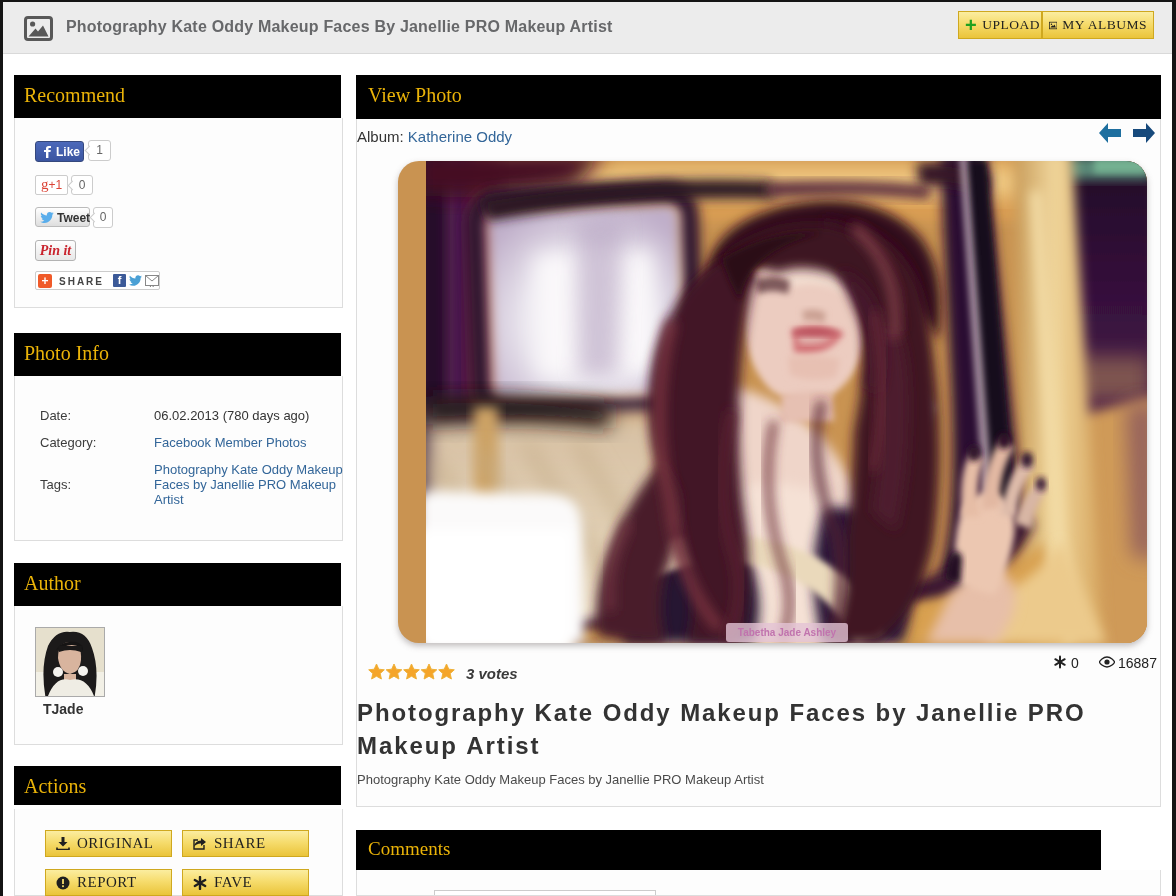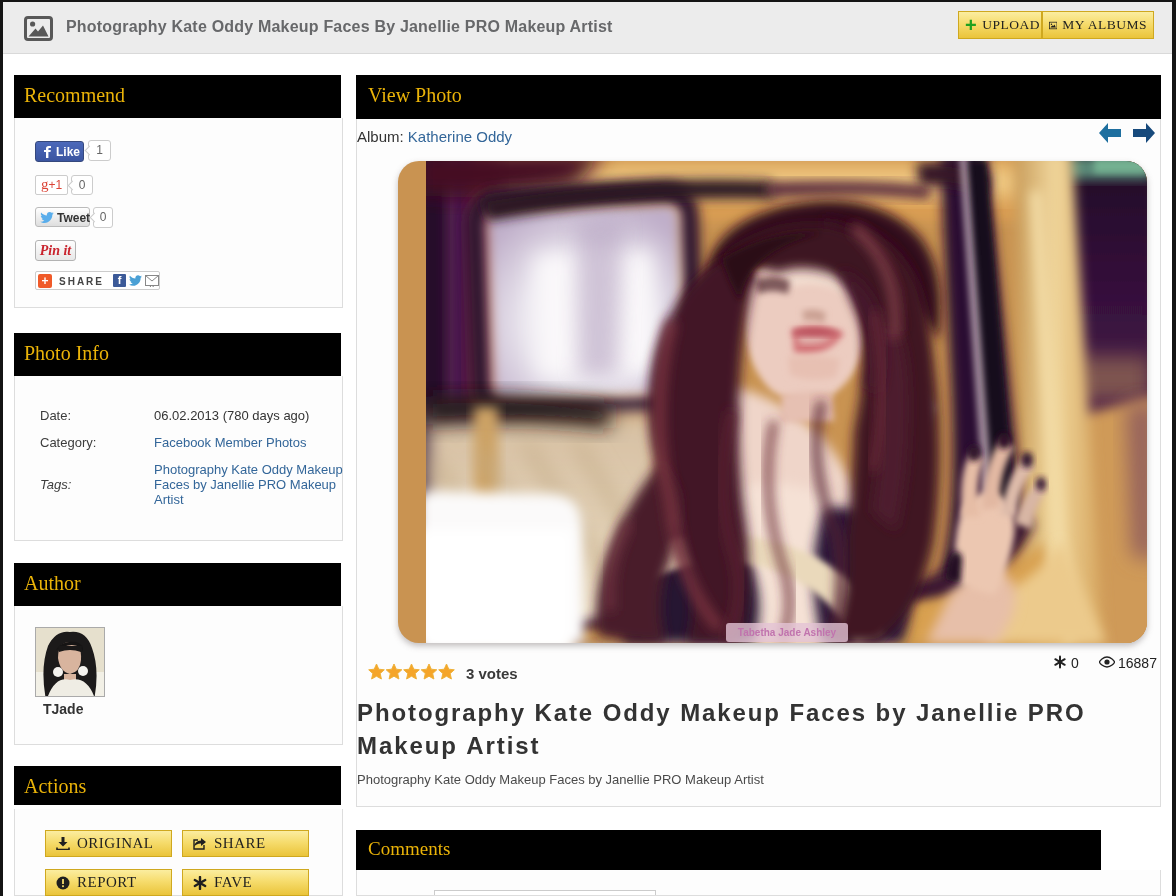--- a/index.html
+++ b/index.html
@@ -88,21 +88,21 @@
 </div>
 
 <div class="blackbar sbw" style="top:333px;height:43px;">
     <span>Photo Info</span>
   </div>
 <div class="panel sbw" style="top:376px;height:164px;"></div>
 <div class="pi-label" style="top:408px;">Date:</div>
 <div class="pi-val" style="top:408px;">06.02.2013 (780 days ago)</div>
 <div class="pi-label" style="top:435px;">Category:</div>
 <div class="pi-val" style="top:435px;"><a class="lnk" href="#">Facebook Member Photos</a></div>
-<div class="pi-label" style="top:477px;font-style:italic;">Tags:</div>
+<div class="pi-label" style="top:477px;">Tags:</div>
 <div class="pi-val" style="top:462px;width:200px;line-height:15px;"><a class="lnk" href="#">Photography Kate Oddy Makeup Faces by Janellie PRO Makeup Artist</a></div>
 
 <div class="blackbar sbw" style="top:563px;height:43px;">
     <span>Author</span>
   </div>
 <div class="panel sbw" style="top:606px;height:138px;"></div>
 <div class="abs" style="left:35px;top:627px;width:68px;height:68px;border:1px solid #aaa;background:#fff;padding:0;">
 <svg width="68" height="68" viewBox="0 0 68 68">
  <rect width="68" height="68" fill="#e6e0cd"></rect>
  <rect x="0" y="44" width="68" height="24" fill="#f2f0e6"></rect>
@@ -295,21 +295,21 @@
 
 <svg class="abs" style="left:368px;top:663px" width="88" height="18" viewBox="0 0 88 18">
 <g fill="#f5a52a" stroke="#efb23a" stroke-width="1">
 <path id="st" d="M8.5 1 L10.8 6.2 16.3 6.8 12.2 10.5 13.4 16 8.5 13.2 3.6 16 4.8 10.5 0.7 6.8 6.2 6.2 Z"></path>
 <use href="#st" x="17.5"></use>
       <use href="#st" x="35"></use>
       <use href="#st" x="52.5"></use>
       <use href="#st" x="70"></use>
 </g>
 </svg>
-<div class="abs" style="left:466px;top:665px;font-size:15px;font-weight:bold;color:#3a3a3a;">3 votes</div>
+<div class="abs" style="left:466px;top:665px;font-size:15px;font-weight:bold;color:#3a3a3a;font-style:italic;">3 votes</div>
 
 <svg class="abs" style="left:1053px;top:655px" width="14" height="14" viewBox="0 0 14 14">
     <g stroke="#222" stroke-width="2" stroke-linecap="round">
       <line x1="7" y1="1.5" x2="7" y2="12.5"></line>
       <line x1="2.3" y1="4.2" x2="11.7" y2="9.8"></line>
       <line x1="11.7" y1="4.2" x2="2.3" y2="9.8"></line>
     </g>
   </svg>
 <div class="abs" style="left:1071px;top:655px;font-size:14px;color:#222;">0</div>
 <svg class="abs" style="left:1099px;top:656px" width="16" height="12" viewBox="0 0 16 12">

